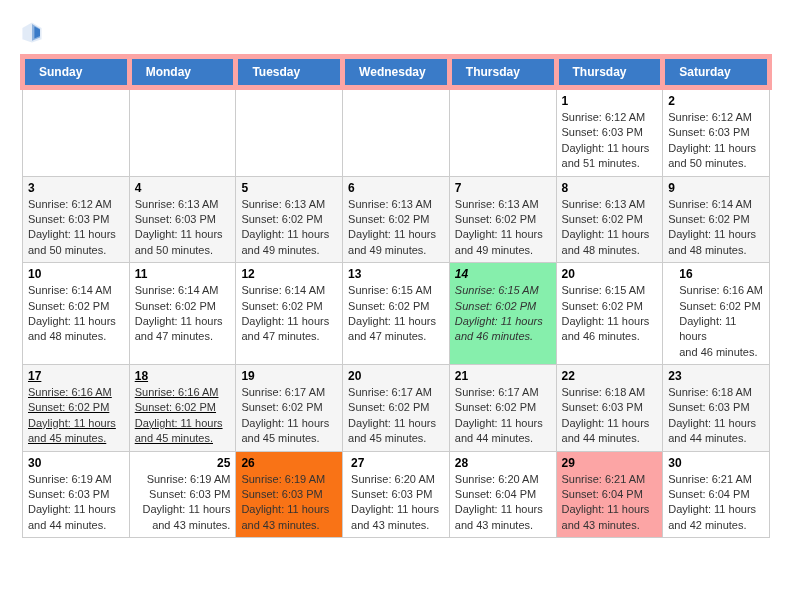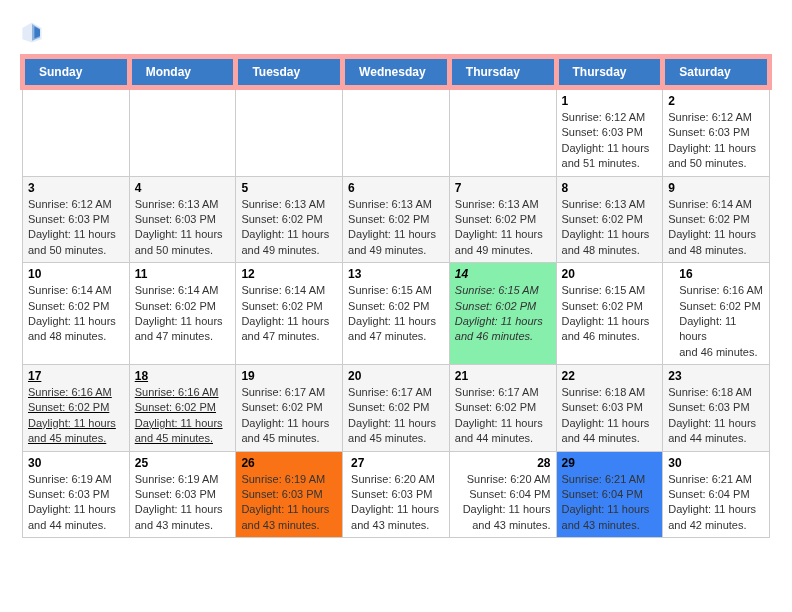--- a/index.html
+++ b/index.html
@@ -226,37 +226,37 @@
         <td style="background-color: rgb(245, 245, 245);">
           <span class="day-number">23</span>
           <div class="day-info">Sunrise: 6:18 AM<br>Sunset: 6:03 PM<br>Daylight: 11 hours<br>and 44 minutes.</div>
         </td>
       </tr>
       <tr>
         <td style="background-color: rgb(255, 255, 255);">
           <span class="day-number">30</span>
           <div class="day-info">Sunrise: 6:19 AM<br>Sunset: 6:03 PM<br>Daylight: 11 hours<br>and 44 minutes.</div>
         </td>
-        <td style="background-color: rgb(255, 255, 255);">
+        <td style="background-color: rgb(255, 255, 255); text-align: right;">
           <span class="day-number">25</span>
           <div class="day-info">Sunrise: 6:19 AM<br>Sunset: 6:03 PM<br>Daylight: 11 hours<br>and 43 minutes.</div>
         </td>
         <td style="background-color: #f97316;">
           <span class="day-number">26</span>
           <div class="day-info">Sunrise: 6:19 AM<br>Sunset: 6:03 PM<br>Daylight: 11 hours<br>and 43 minutes.</div>
         </td>
         <td style="background-color: rgb(255, 255, 255); padding-left: 8px;">
           <span class="day-number">27</span>
           <div class="day-info">Sunrise: 6:20 AM<br>Sunset: 6:03 PM<br>Daylight: 11 hours<br>and 43 minutes.</div>
         </td>
-        <td style="background-color: rgb(255, 255, 255); text-align: right;">
+        <td style="background-color: rgb(255, 255, 255);">
           <span class="day-number">28</span>
           <div class="day-info">Sunrise: 6:20 AM<br>Sunset: 6:04 PM<br>Daylight: 11 hours<br>and 43 minutes.</div>
         </td>
-        <td style="background-color: #3b82f6;">
+        <td style="background-color: #fca5a5;">
           <span class="day-number">29</span>
           <div class="day-info">Sunrise: 6:21 AM<br>Sunset: 6:04 PM<br>Daylight: 11 hours<br>and 43 minutes.</div>
         </td>
         <td style="background-color: rgb(255, 255, 255);">
           <span class="day-number">30</span>
           <div class="day-info">Sunrise: 6:21 AM<br>Sunset: 6:04 PM<br>Daylight: 11 hours<br>and 42 minutes.</div>
         </td>
       </tr>
     </tbody>
 </table>

